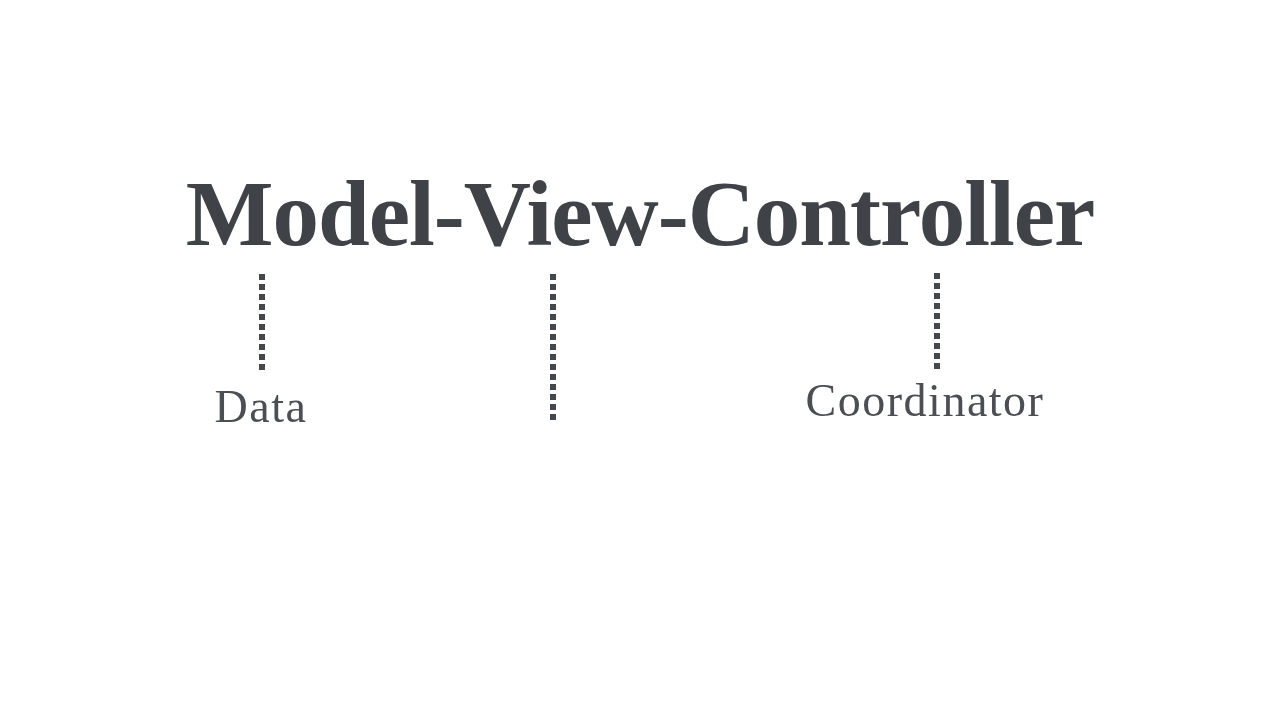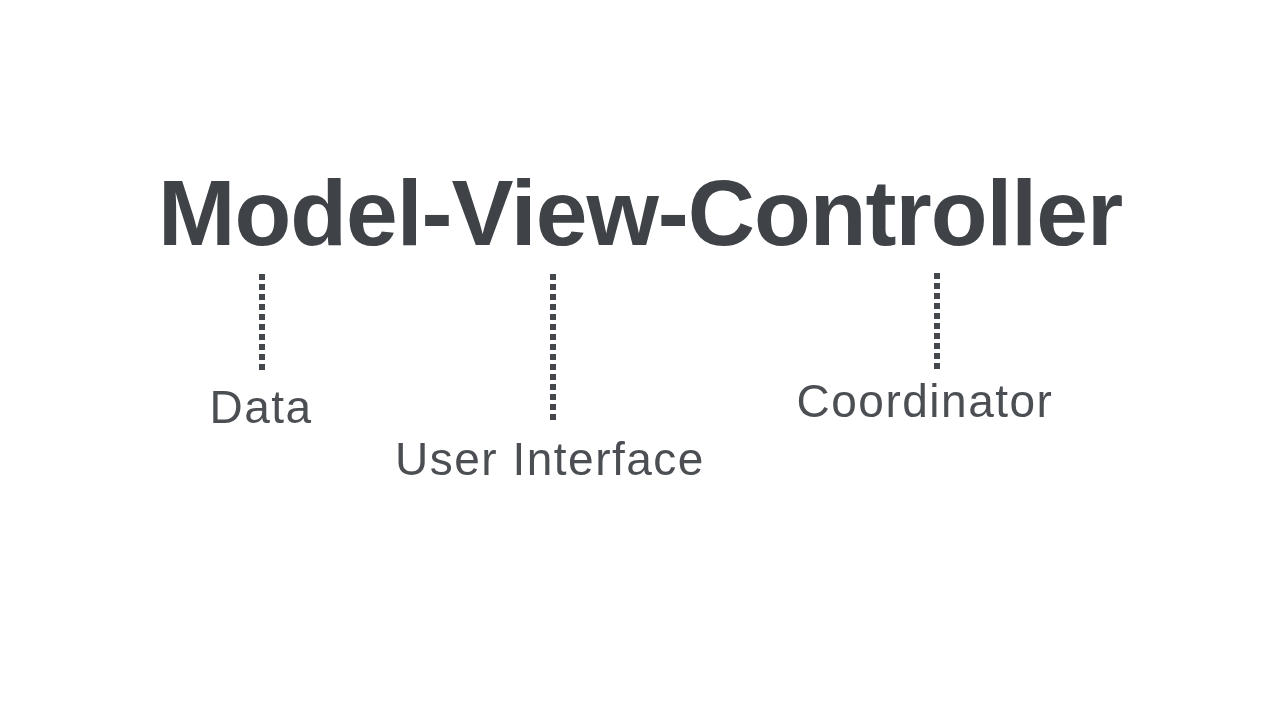--- a/index.html
+++ b/index.html
@@ -6,21 +6,21 @@
     margin: 0;
     padding: 0;
     background: #ffffff;
   }
   .stage {
     position: relative;
     width: 1280px;
     height: 676px;
     overflow: hidden;
     background: var(--bg-color, #ffffff);
-    font-family: Liberation Sans, sans-serif;
+    font-family: Liberation Serif, serif;
   }
   .title {
     position: absolute;
     top: 167px;
     left: 50%;
     transform: translateX(-50%);
     margin: 0;
     font-size: 93px;
     line-height: 1;
     font-weight: bold;
@@ -65,17 +65,16 @@
   <h1 class="title">Model-View-Controller</h1>
 
   <div class="connector c1"></div>
 
   <div class="connector c2"></div>
 
   <div class="connector c3"></div>
 
   <div class="annotation-label l1">Data</div>
 
-  <div class="annotation-label l2">User Interface</div>
 
   <div class="annotation-label l3">Coordinator</div>
 
 </div>
 
 </body></html>

